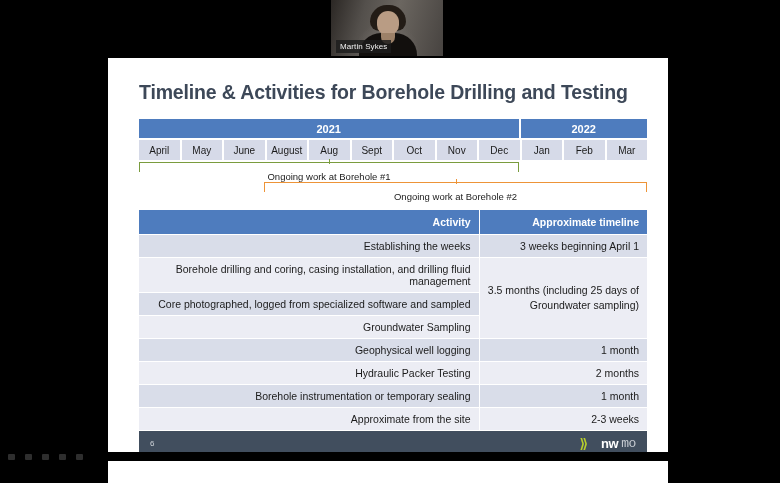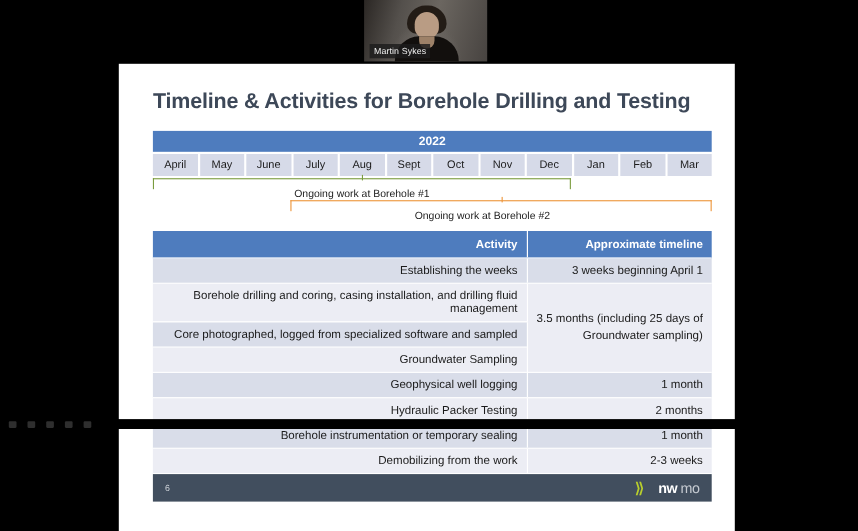--- a/index.html
+++ b/index.html
@@ -2,21 +2,21 @@
 <html><head>
 <meta charset="utf-8">
 <style>
   * { margin:0; padding:0; box-sizing:border-box; }
   html, body {
     width:780px; height:483px;
     background:#000;
     font-family:"Liberation Sans", sans-serif;
     overflow:hidden;
   }
-  #screen { position:relative; width:780px; height:390px; background:#000;padding-left:28px; }
+  #screen { position:relative; width:780px; height:461px; background:#000;padding-left:28px; }
 
   
   .webcam {
     position:absolute; left:331px; top:0; width:112px; height:56px;
     background:#1b1b1b; overflow:hidden;
   }
   .cam-bg {
     position:absolute; inset:0;
     background:
       radial-gradient(circle at 50% 95%, #6f6a66 0%, #6f6a66 12%, rgba(111,106,102,0) 42%),
@@ -86,21 +86,21 @@
   .bracket-tick {
     position:absolute; left:50%; top:-4px; width:0;
     height:5px; border-left:1.6px solid currentColor;
   }
   .bracket-green { color:#7a9c3e; top:0; left:0; width:380px; }
   .bracket-orange { color:#ed9438; top:20px; left:125px; width:383px; }
   .bracket-label {
     position:absolute; font-size:9.5px; color:#1b1b1b; white-space:nowrap;
   }
   .label-green { top:9px; left:0; width:380px; text-align:center; }
-  .label-orange { top:29px; left:108px; width:383px; text-align:center; }
+  .label-orange { top:29px; left:125px; width:383px; text-align:center; }
 
   
   .act-table {
     position:absolute; left:31px; top:152px; width:508px;
     border-collapse:collapse; table-layout:fixed;
   }
   .act-table th, .act-table td {
     text-align:right; vertical-align:middle;
     padding:5px 8px; font-size:10.5px; color:#1b1b1b;
     border-bottom:1.5px solid #ffffff;
@@ -119,21 +119,21 @@
   .footer {
     position:absolute; left:31px; bottom:27px; width:508px; height:25px;
     background:#414e5e;
     display:flex; align-items:center; justify-content:space-between;
     padding:0 11px;
   }
   .slide-num { color:#cfd4da; font-size:8px; }
   .logo { display:flex; align-items:center; gap:3px; }
   .chev { color:#b9cf2c; font-size:13px; font-weight:bold; letter-spacing:-2px; }
   .logo-nw { color:#ffffff; font-size:13px; font-weight:bold; letter-spacing:-0.4px;margin-left:12px; }
-  .logo-mo { color:#c5cad1; font-size:13px; font-weight:normal; letter-spacing:-0.4px; }
+  .logo-mo { color:#c5cad1; font-size:13px; font-weight:normal; letter-spacing:-0.4px;font-family:Liberation Mono, monospace; }
 
   
   .bottom-strip {
     position:absolute; left:0; bottom:0; width:780px; height:9px; background:#000;
   }
   .strip-icons {
     position:absolute; left:8px; bottom:1px; display:flex; gap:10px;
   }
   .strip-dot { width:7px; height:6px; background:#2e2e2e; border-radius:1px; }
 </style>
@@ -150,27 +150,28 @@
     <div class="cam-collar"></div>
     <div class="cam-name">Martin Sykes</div>
   </div>
 
   <div class="slide">
 
     <div class="slide-title">Timeline &amp; Activities for Borehole Drilling and Testing</div>
 
     <div class="timeline">
       <div class="year-row">
+        <div class="year-cell" style="flex:9">2021</div>
         <div class="year-cell" style="flex:3">2022</div>
       </div>
       <div class="month-row">
         <div class="month-cell" style="flex:1">April</div>
         <div class="month-cell" style="flex:1">May</div>
         <div class="month-cell" style="flex:1">June</div>
-        <div class="month-cell" style="flex:1">July</div>
+        <div class="month-cell" style="flex:1">August</div>
         <div class="month-cell" style="flex:1">Aug</div>
         <div class="month-cell" style="flex:1">Sept</div>
         <div class="month-cell" style="flex:1">Oct</div>
         <div class="month-cell" style="flex:1">Nov</div>
         <div class="month-cell" style="flex:1">Dec</div>
         <div class="month-cell" style="flex:1">Jan</div>
         <div class="month-cell" style="flex:1">Feb</div>
         <div class="month-cell" style="flex:1">Mar</div>
       </div>
     </div>
@@ -219,21 +220,21 @@
         </tr>
         <tr class="r-light">
           <td>Hydraulic Packer Testing</td>
           <td class="col-timeline">2 months</td>
         </tr>
         <tr class="r-dark">
           <td>Borehole instrumentation or temporary sealing</td>
           <td class="col-timeline">1 month</td>
         </tr>
         <tr class="r-light">
-          <td>Demobilizing from the work</td>
+          <td>Approximate from the site</td>
           <td class="col-timeline">2-3 weeks</td>
         </tr>
       </tbody>
     </table>
 
     <div class="footer">
       <span class="slide-num">6</span>
       <span class="logo">
         <span class="chev">⟩⟩</span>
         <span class="logo-nw">nw</span>

